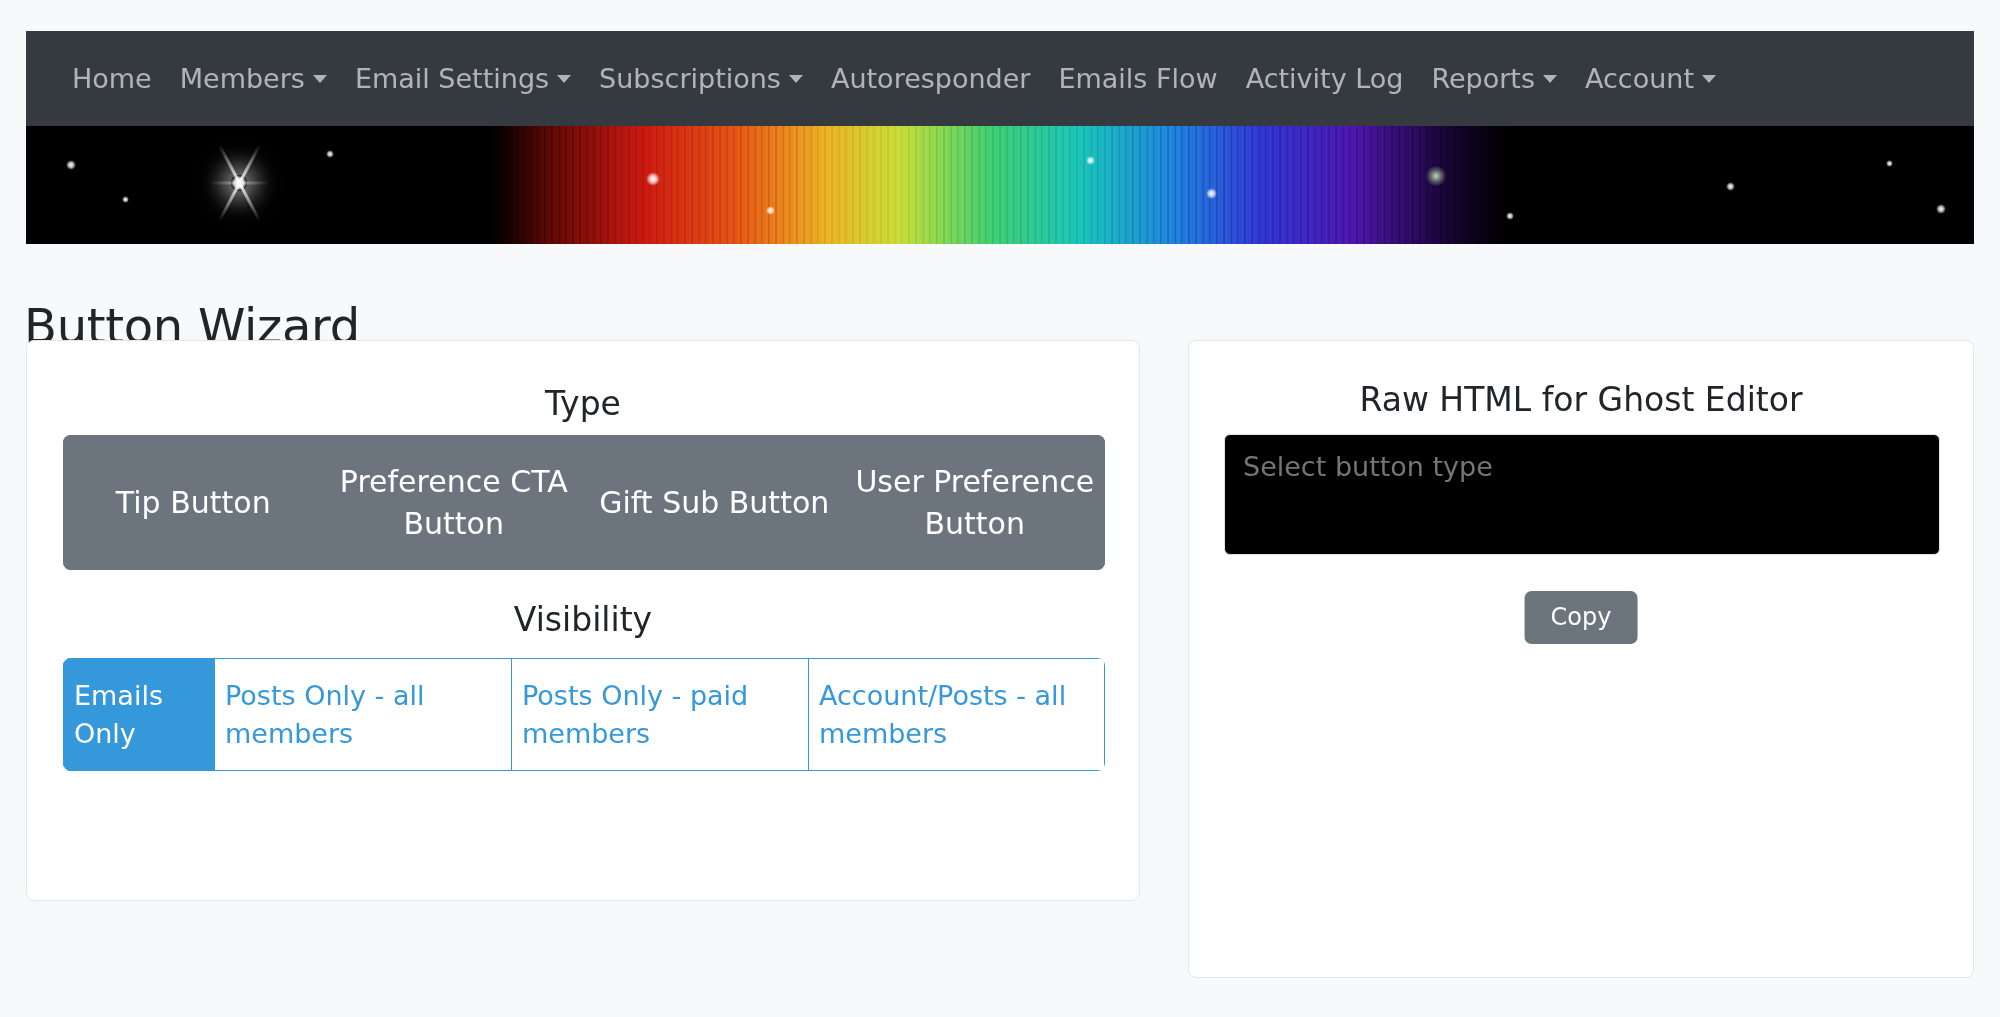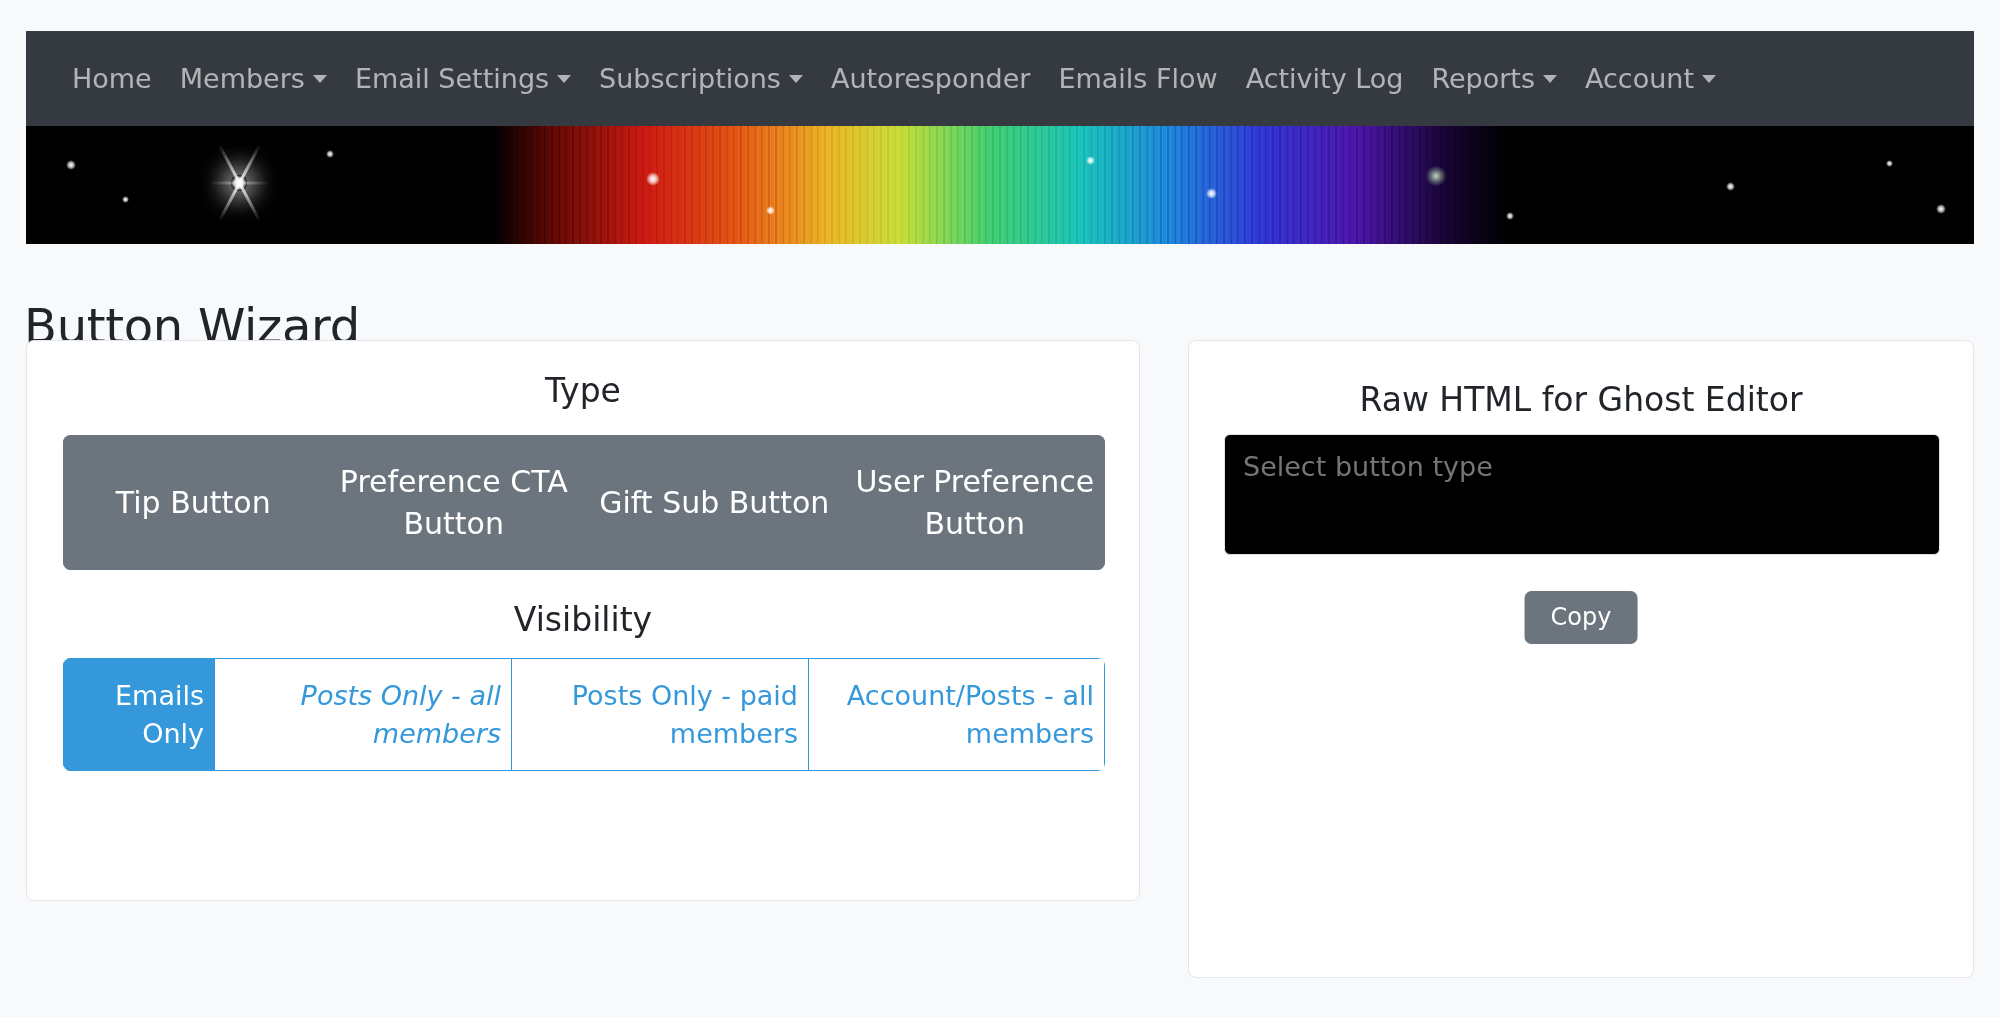--- a/index.html
+++ b/index.html
@@ -161,38 +161,38 @@
     left: 36px; top: 317px;
     width: 1042px; height: 113px;
     display: flex;
     border-radius: 8px;
     overflow: hidden;
   }
   .vis-btn {
     display: flex;
     align-items: center;
     justify-content: center;
-    text-align: right;
+    text-align: left;
     font-size: 27px;
     line-height: 1.38;
     background: #fff;
     color: #3498db;
     border: 1px solid #3498db;
     border-left-width: 0;
     cursor: pointer;
     padding: 6px 10px;
   }
   .vis-btn:first-child { border-left-width: 1px; }
   .vis-btn.active {
     background: #3498db;
     color: #ffffff;
     border-color: #3498db;
   }
   .vis-w1 { width: 152px; }
-  .vis-w2 { width: 297px; font-style: italic; }
+  .vis-w2 { width: 297px; }
   .vis-w3 { width: 297px; }
   .vis-w4 { width: 296px; }
 
   
   .html-output {
     position: absolute;
     left: 35px; top: 93px;
     width: 716px; height: 121px;
     background: #000000;
     border: 1px solid #dfe3e7;
@@ -293,21 +293,21 @@
       <div class="spike s1"></div>
       <div class="spike s2"></div>
       <div class="spike s3"></div>
       <div class="core"></div>
     </div>
   </div>
 
   <h1 class="page-title">Button Wizard</h1>
 
   <section class="card card-left">
-    <div class="card-heading" style="position:absolute; left:0; top:33px; width:100%;text-align:center;">Type</div>
+    <div class="card-heading" style="position:absolute; left:0; top:46px; width:100%;text-align:center;">Type</div>
 
     <div class="type-group">
       <div class="type-btn">Tip Button</div>
       <div class="type-btn">Preference CTA Button</div>
       <div class="type-btn">Gift Sub Button</div>
       <div class="type-btn">User Preference Button</div>
     </div>
 
     <div class="card-heading" style="position:absolute; left:0; top:262px; width:100%;">Visibility</div>
 

